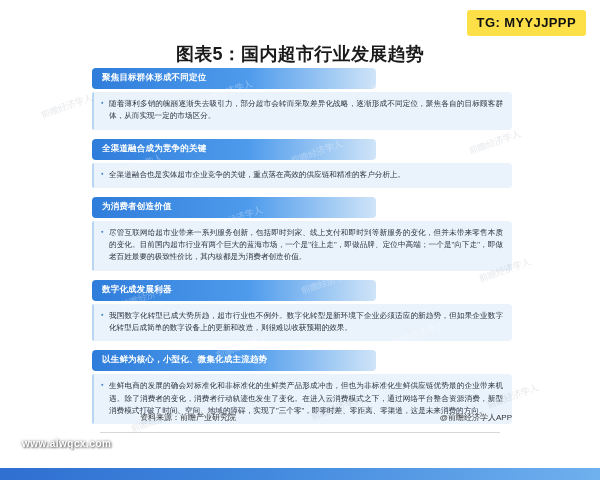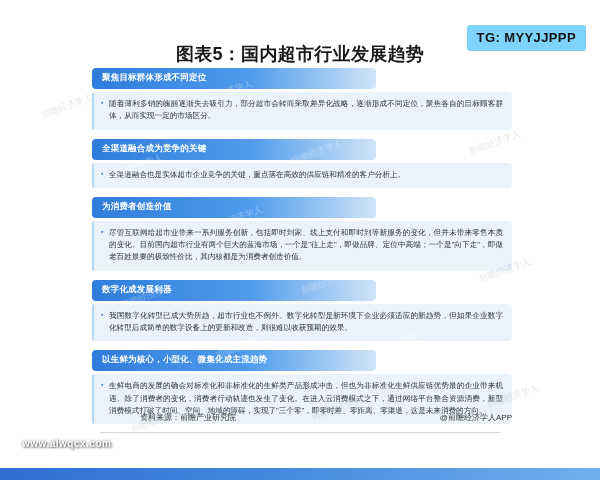--- a/index.html
+++ b/index.html
@@ -18,22 +18,22 @@
     position: absolute;
     left: 0; top: 0;
     width: 600px;
     height: 480px;
     background: #ffffff;
   }
   
   .tg-tag {
     position: absolute;
     right: 14px;
-    top: 25px;
-    background: #7dd3fc;
+    top: 10px;
+    background: #fde047;
     color: #111111;
     font-size: 13px;
     font-weight: bold;
     padding: 5px 10px 6px 10px;
     border-radius: 3px;
     letter-spacing: 0.4px;
     z-index: 40;
     box-shadow: 0 0 0 1px #ffffff;
   }
   .title {

